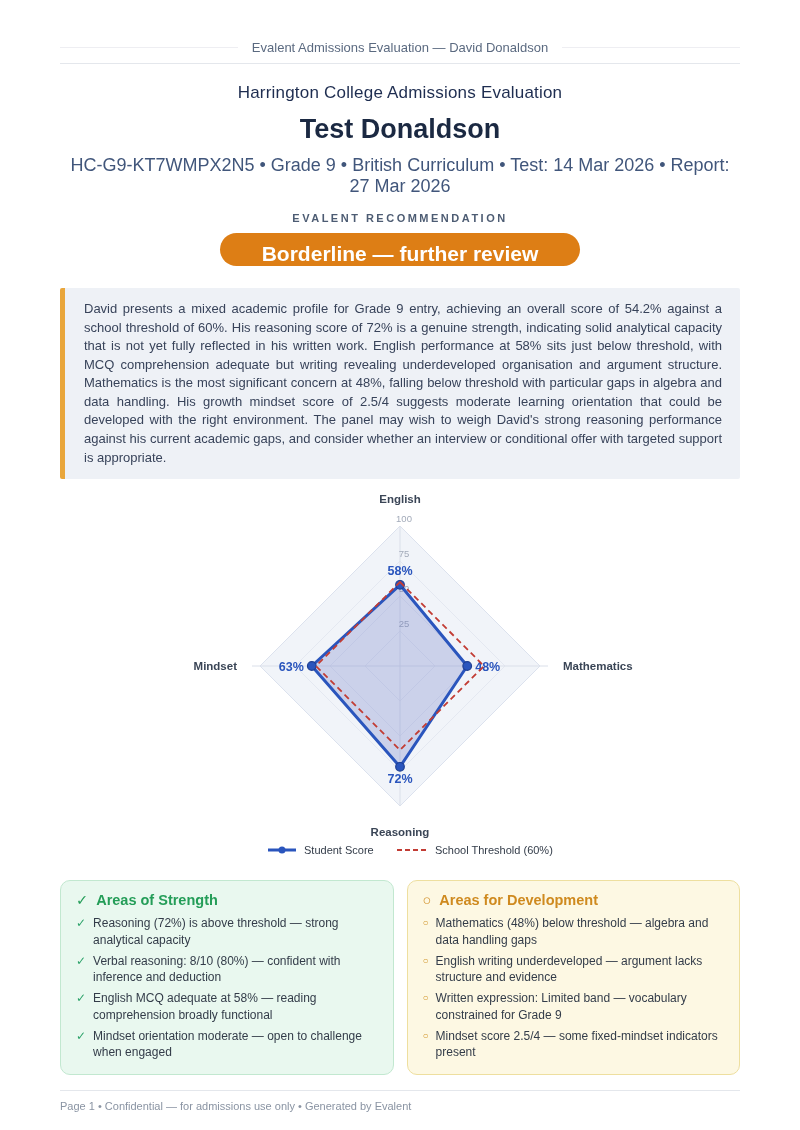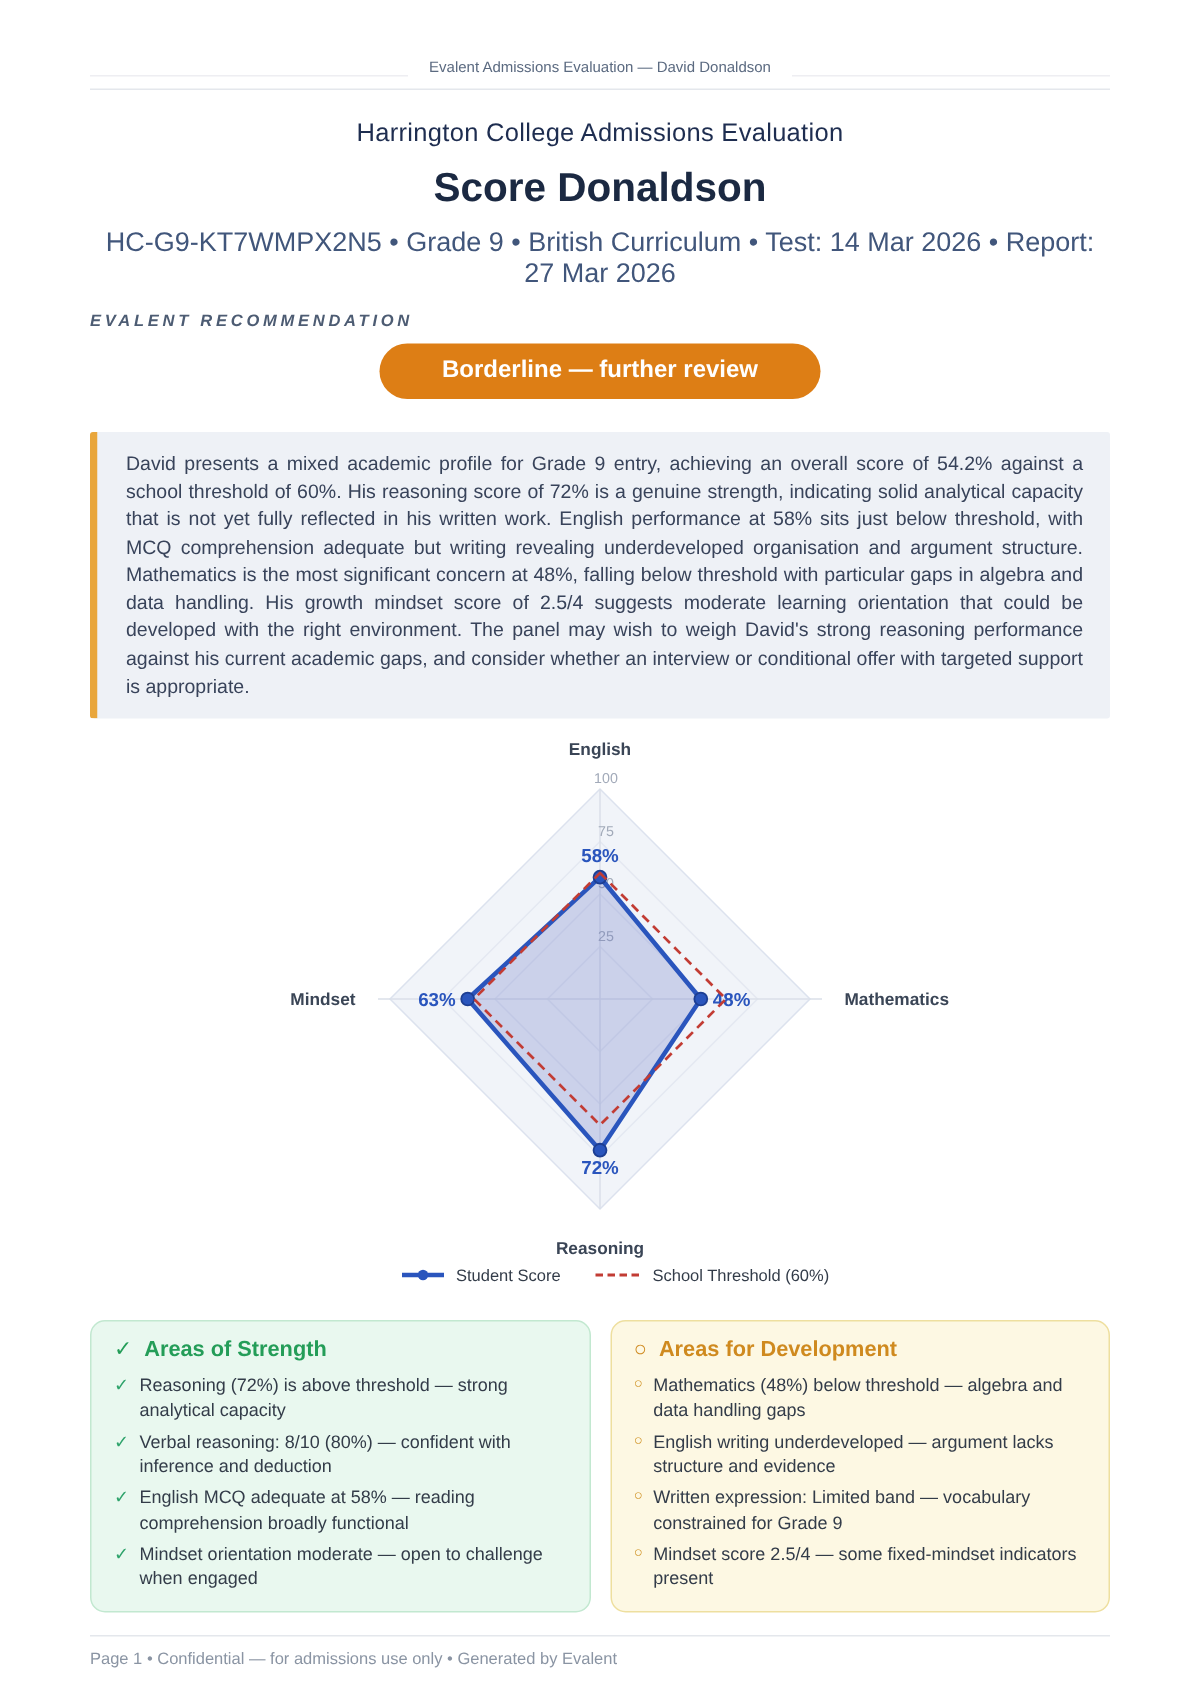--- a/index.html
+++ b/index.html
@@ -3,44 +3,44 @@
 <meta charset="utf-8">
 <style>
   * { box-sizing: border-box; }
   html, body { margin: 0; padding: 0; background: #ffffff; }
   .page {
     width: 800px; height: 1130px; margin: 0 auto; background: #fff;
     font-family: "Liberation Sans", "DejaVu Sans", sans-serif;
     color: #333c49; overflow: hidden; position: relative;
   }
   .running-head {
-    margin: 40px 60px 0; display: flex; align-items: flex-end; gap: 14px;
-    color: #5b6a80; font-size: 10px; white-space: nowrap;
+    margin: 40px 60px 0; display: flex; align-items: center; gap: 14px;
+    color: #5b6a80; font-size: 13px; white-space: nowrap;
   }
   .running-head::before, .running-head::after {
     content: ""; flex: 1; height: 1px; background: #eeeef2;
   }
   .top-rule { margin: 8px 60px 0; border: none; border-top: 1px solid #e4e7ec; }
   .doc-title {
     margin: 19px 60px 0; text-align: center; font-size: 17px; font-weight: 400;
     color: #1e2d50; letter-spacing: .2px;
   }
   .student-name {
     margin: 11px 60px 0; text-align: center; font-size: 27px; font-weight: 700;
     color: #1b2942;
   }
   .meta-line { margin: 10px 60px 0; text-align: center; font-size: 18px; color: #41567b; }
   .rec-label {
-    margin: 15px 60px 0; font-size: 11px; font-weight: 700;
-    letter-spacing: 2.5px; color: #4d5c73; font-style: italic;
+    margin: 15px 60px 0; text-align: center; font-size: 11px; font-weight: 700;
+    letter-spacing: 2.5px; color: #4d5c73;
   }
   .badge-row { text-align: center; margin: 9px 60px 0; }
   .rec-badge {
-    display: inline-block; color: #fff; font-size: 16px; font-weight: 700;
-    padding: 9px 42px 10px; border-radius: 27px; background: #dd7e15;
+    display: inline-block; color: #fff; font-size: 21px; font-weight: 700;
+    padding: 9px 42px 0; border-radius: 27px; background: #dd7e15;
   }
   .summary-box {
     margin: 22px 60px 0; background: #eef1f6; border-left: 5px solid #e9a63b;
     padding: 12px 18px 12px 19px; font-size: 13px; line-height: 1.43;
     color: #38435a; text-align: justify; border-radius: 2px;
   }
   .chart-wrap { margin: 8px 60px 0; }
   .chart-wrap svg { display: block; }
   .cards-row { margin: 18px 60px 0; display: flex; gap: 13px; align-items: stretch; }
   .card { flex: 1 1 0; border-radius: 10px; padding: 11px 15px 13px; }
@@ -60,21 +60,21 @@
 <body>
 
 <div class="page">
 
   <div class="running-head">
     <span>Evalent Admissions Evaluation — David Donaldson</span>
   </div>
   <hr class="top-rule">
 
   <div class="doc-title">Harrington College Admissions Evaluation</div>
-  <div class="student-name">Score Donaldson</div>
+  <div class="student-name">Test Donaldson</div>
   <div class="meta-line">HC-G9-KT7WMPX2N5 • Grade 9 • British Curriculum • Test: 14 Mar 2026 • Report: 27 Mar 2026</div>
   <div class="rec-label">EVALENT RECOMMENDATION</div>
 
   <div class="badge-row">
     <span class="rec-badge" style="background: rgb(221, 126, 21);">Borderline — further review</span>
   </div>
 
   <div class="summary-box">
     <span>David presents a mixed academic profile for Grade 9 entry, achieving an overall score of 54.2% against a school threshold of 60%. His reasoning score of 72% is a genuine strength, indicating solid analytical capacity that is not yet fully reflected in his written work. English performance at 58% sits just below threshold, with MCQ comprehension adequate but writing revealing underdeveloped organisation and argument structure. Mathematics is the most significant concern at 48%, falling below threshold with particular gaps in algebra and data handling. His growth mindset score of 2.5/4 suggests moderate learning orientation that could be developed with the right environment. The panel may wish to weigh David's strong reasoning performance against his current academic gaps, and consider whether an interview or conditional offer with targeted support is appropriate.</span>
   </div>

